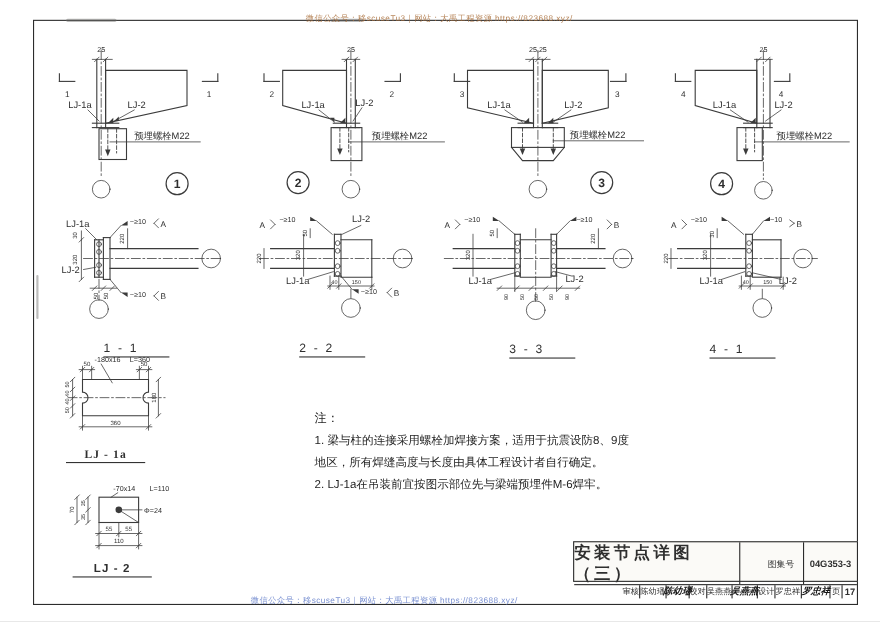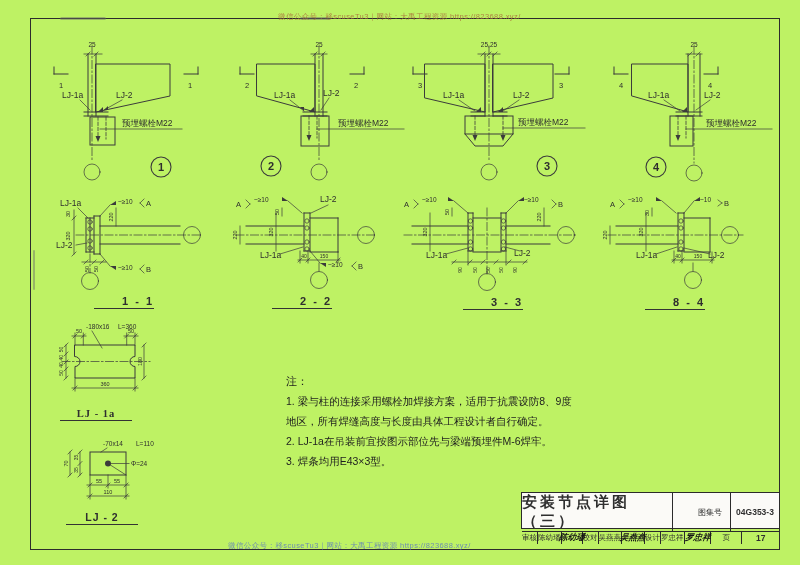--- a/index.html
+++ b/index.html
@@ -1,46 +1,46 @@
 <!DOCTYPE html>
 <html><head>
 <meta charset="utf-8">
 <style>
   html,body{margin:0;padding:0;background:#d8d8d6;}
-  .page{position:relative;width:800px;height:565px;background:#bef264;overflow:hidden;
+  .page{position:relative;width:800px;height:565px;background:#ffffff;overflow:hidden;
         font-family:"Liberation Sans","DejaVu Sans",sans-serif;color:#2f2f2f;}
   .frame{position:absolute;left:30px;top:18px;width:748px;height:530px;border:1.6px solid #2c2c2c;}
   .smudge{position:absolute;background:#6a6a68;opacity:.45;border-radius:2px;}
   .wm{position:absolute;font-size:7.5px;letter-spacing:.4px;white-space:nowrap;filter:blur(.4px);}
   .wm-top{left:278px;top:12px;color:rgba(170,112,60,.85);}
   .wm-bottom{left:228px;top:541px;color:rgba(88,116,198,.8);}
   svg{position:absolute;overflow:visible;}
   svg line,svg path,svg rect,svg circle,svg polyline,svg polygon{stroke:#3b3b3b;stroke-width:1;fill:none;stroke-linecap:square;}
   svg .fil{fill:#3b3b3b;stroke:none;}
   svg .cl{stroke-dasharray:8 2.5 1.5 2.5;stroke-width:.7;}
   svg .dsh{stroke-dasharray:3.2 2;stroke-width:.8;}
   svg .tn{stroke-width:.7;}
   svg text{stroke:none;fill:#2e2e2e;font-family:"Liberation Sans","DejaVu Sans",sans-serif;}
   .dim{font-size:6.5px;} .dims{font-size:5.5px;} .dimx{font-size:5px;}
   .lab{font-size:8.5px;} .blt{font-size:8.5px;} .secnum{font-size:7.5px;} .cirnum{font-size:11px;font-weight:bold;}
-  .sect-title{position:absolute;width:60px;text-align:right;font-weight:bold;font-size:11px;
-              letter-spacing:2px;border-bottom:1.4px solid #333;padding-bottom:1px;}
+  .sect-title{position:absolute;width:60px;text-align:left;font-weight:normal;font-size:11px;
+              letter-spacing:2px;border-bottom:1.4px solid #333;padding-bottom:1px;margin-top:16px;}
   .plate-label{position:absolute;width:72px;text-align:center;font-weight:bold;font-size:10.5px;
                letter-spacing:1px;border-bottom:1.4px solid #333;padding-bottom:1px;}
   .notes{position:absolute;left:286px;top:371px;width:302px;font-size:10.5px;line-height:20px;color:#1e1e1e;}
   .notes .nh{font-size:11px;}
   .tb{position:absolute;left:521px;top:492px;width:259px;height:37px;border:1.3px solid #2b2b2b;
       display:flex;flex-direction:column;background:#fbfaf7;box-sizing:border-box;}
   .tb-r1{flex:1;display:flex;border-bottom:1px solid #2b2b2b;}
   .tb-title{flex:1;display:flex;align-items:center;justify-content:center;
             font-size:15px;font-weight:bold;letter-spacing:3px;}
   .tb-atlas{width:40px;border-left:1px solid #2b2b2b;display:flex;align-items:center;justify-content:center;font-size:8px;padding-left:17px;}
   .tb-atlasno{width:48px;border-left:1px solid #2b2b2b;display:flex;align-items:center;justify-content:center;
               font-size:8.5px;font-weight:bold;}
-  .tb-r2{height:15px;display:flex;font-size:7.5px;}
+  .tb-r2{height:15px;display:flex;font-size:7.5px;margin-left:44px;}
   .tb-r2 .c{display:flex;align-items:center;justify-content:center;border-left:1px solid #2b2b2b;
             overflow:visible;white-space:nowrap;}
   .tb-r2 .c:first-child{border-left:none;}
   .sig{font-family:"Liberation Serif","DejaVu Serif",serif;font-style:italic;font-weight:bold;font-size:8.5px;
        transform:skewX(-8deg);color:#141414;}
   .role{width:17px;} .nm{width:25px;} .sg1{width:20px;} .sg2{width:22px;} .sg3{flex:1;}
   .pgl{width:40px;} .pgn{width:48px;font-size:8.5px;font-weight:bold;}
 </style>
 </head>
 <body>
@@ -569,21 +569,21 @@
     <circle cx="95" cy="92" r="8.5" class="tn"></circle>
     <g>
       <text class="lab" x="38" y="70">LJ-1a</text>
       <line class="tn" x1="58" y1="66" x2="79" y2="59"></line>
     </g>
     <g>
       <text class="lab" x="110" y="70">LJ-2</text>
       <line class="tn" x1="112" y1="66" x2="86" y2="60"></line>
     </g>
   </svg>
-  <div class="sect-title" style="left:645px;top:296px;">8 - 4</div>
+  <div class="sect-title" style="left:645px;top:296px;">4 - 1</div>
 
   <svg style="left:30px;top:320px;" width="190" height="100">
     <path d="M45,25 H105 V36.5 A5 5 0 0 0 105,46.5 V58 H45 V46.5 A5 5 0 0 0 45,36.5 Z"></path>
     <line class="cl" x1="32" y1="41.5" x2="120" y2="41.5"></line>
     <g>
       <text class="dim" x="56" y="9">-180x16</text>
       <text class="dim" x="88" y="9">L=360</text>
       <line class="tn" x1="62" y1="11" x2="72" y2="28"></line>
     </g>
     <g>
@@ -670,21 +670,20 @@
       <text class="dims" x="78" y="62" text-anchor="middle">110</text>
     </g>
   </svg>
   <div class="plate-label" style="left:66px;top:511px;">LJ - 2</div>
 
   <div class="notes">
     <div class="nh">注：</div>
     <div>1. 梁与柱的连接采用螺栓加焊接方案，适用于抗震设防8、9度</div>
     <div>地区，所有焊缝高度与长度由具体工程设计者自行确定。</div>
     <div>2. LJ-1a在吊装前宜按图示部位先与梁端预埋件M-6焊牢。</div>
-    <div>3. 焊条均用E43×3型。</div>
   </div>
 
   <div class="tb">
     <div class="tb-r1">
       <div class="tb-title">安装节点详图（三）</div>
       <div class="tb-atlas">图集号</div>
       <div class="tb-atlasno">04G353-3</div>
     </div>
     <div class="tb-r2">
       <div class="c role">审核</div>

